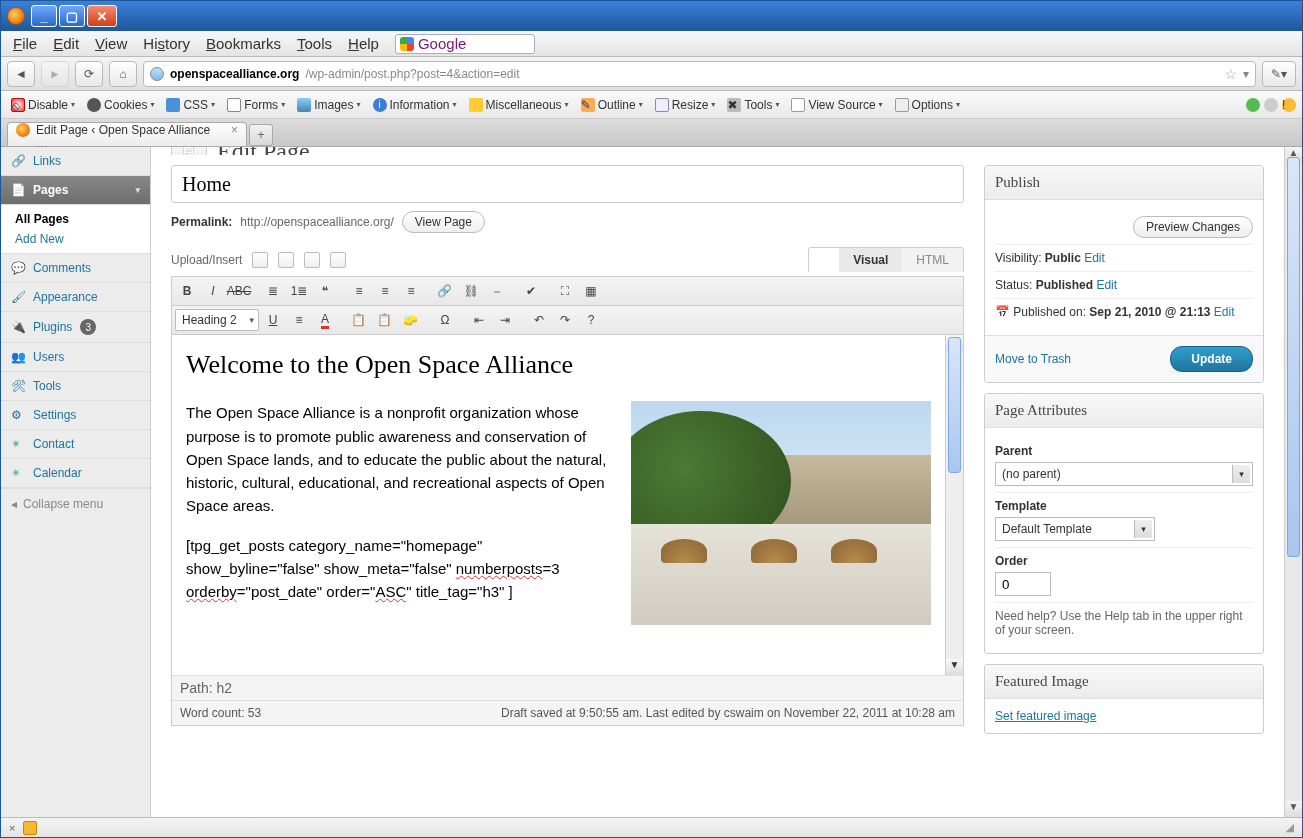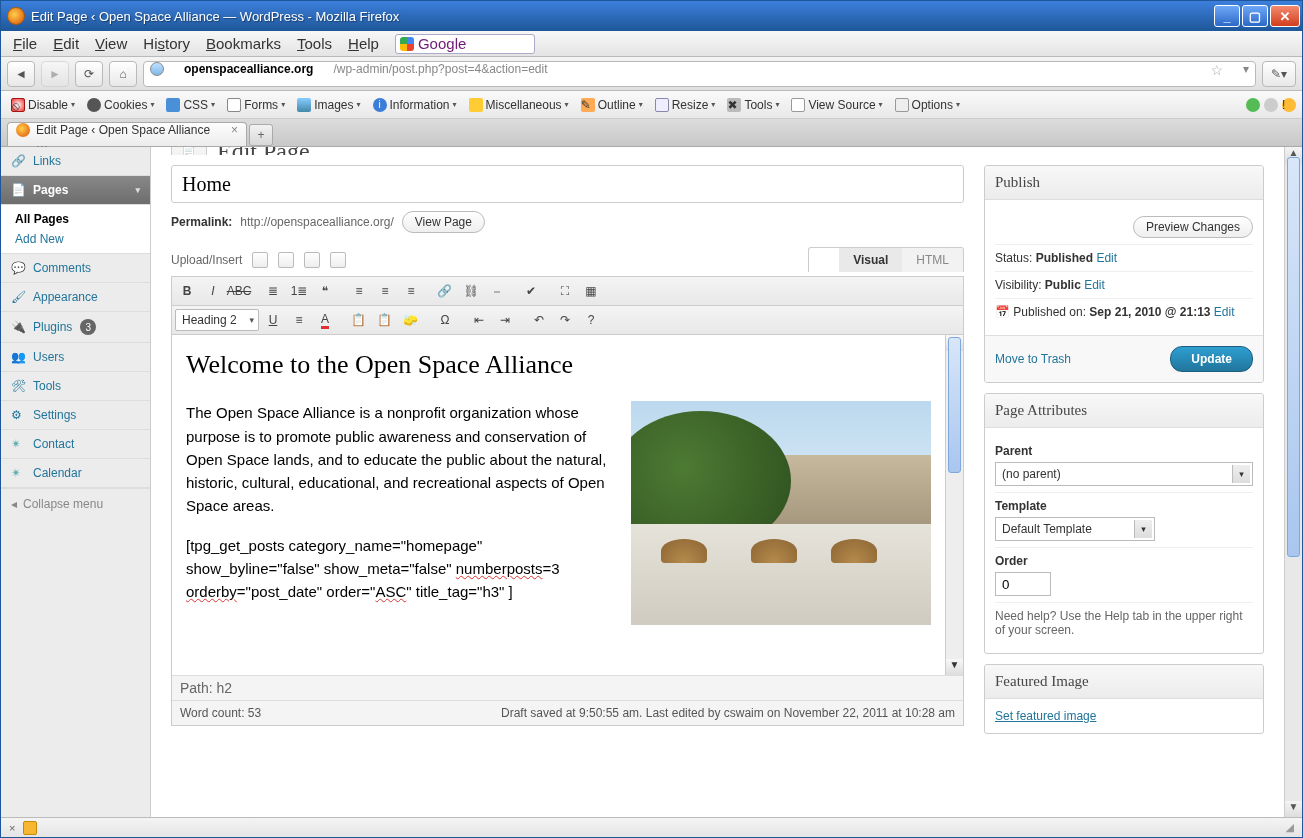--- a/index.html
+++ b/index.html
@@ -20,21 +20,21 @@
 .menubar { height: 26px; background: linear-gradient(#f7f7f7,#e4e4e4); border-bottom: 1px solid #b9b9b9; display:flex; align-items:center; gap:4px; padding: 0 6px; font-size: 15px;}
 .menubar .menuitem { padding: 3px 6px; border-radius:3px; cursor:default; }
 .menubar .menuitem span { text-decoration: underline; text-decoration-color: transparent; }
 .menubar .gsearch { margin-left: 6px; display:flex; align-items:center; border:1px solid #aac; background:#fff; height:20px; padding:0 4px; border-radius:3px; width:140px;}
 .menubar .gsearch .gicon{ width:14px; height:14px; margin-right:4px; background:
   conic-gradient(#4285F4 0 90deg,#EA4335 90deg 180deg,#FBBC05 180deg 270deg,#34A853 270deg 360deg); border-radius:3px;}
 
 
 .urlbar { height: 34px; background: linear-gradient(#f4f4f4,#e0e0e0); border-bottom:1px solid #b9b9b9; display:flex; align-items:center; gap:6px; padding: 0 6px;}
 .navbtn { width:28px; height:26px; border:1px solid #b9b9b9; border-radius:4px; background:linear-gradient(#fff,#e8e8e8); display:flex; align-items:center; justify-content:center; color:#555;}
-.urlfield { flex:1; height:26px; border:1px solid #b9b9b9; border-radius:4px; background:#fff; display:flex; align-items:flex-start; padding:0 6px; gap:20px;}
+.urlfield { flex:1; height:26px; border:1px solid #b9b9b9; border-radius:4px; background:#fff; display:flex; align-items:center; padding:0 6px; gap:6px;}
 .urlfield .globe{ width:14px;height:14px;border:1px solid #888;border-radius:50%; background:linear-gradient(#bfe0ff,#7fb8e8);}
 .urlfield .host{ font-weight:bold; color:#000;}
 .urlfield .path{ color:#888;}
 .urlfield .star{ margin-left:auto; color:#aaa; font-size:14px;}
 
 
 .wdt { height: 28px; background: linear-gradient(#fafafa,#e8e8e8); border-bottom:1px solid #ccc; display:flex; align-items:center; gap:4px; padding: 0 6px; font-size:12px;}
 .wdt .item{ display:flex; align-items:center; gap:3px; padding:2px 4px; cursor:default; }
 .wdt .item .drop{ font-size:8px; color:#555;}
 .wdt .spacer{ flex:1;}
@@ -139,21 +139,20 @@
 
 u.acc { text-decoration: underline; }
 </style>
 </head>
 <body>
 
 <div class="window">
 
   <div class="titlebar">
     <div class="ff-icon"></div>
-    <div class="titlebar-text">Edit Page ‹ Open Space Alliance — WordPress - Mozilla Firefox</div>
     <div class="winbtns">
       <div class="winbtn min">_</div>
       <div class="winbtn max">▢</div>
       <div class="winbtn close">✕</div>
     </div>
   </div>
 
   <div class="menubar">
     <div class="menuitem"><u class="acc">F</u><span title="File">ile</span></div>
     <div class="menuitem"><u class="acc">E</u>dit</div>
@@ -434,22 +433,22 @@
         </div>
 
         <div class="col-right">
 
           <div class="box">
             <h3>Publish</h3>
             <div class="inner">
               <div class="row" style="overflow:hidden">
                     <span class="smallbtn previewbtn">Preview Changes</span>
                   </div>
+              <div class="row"><span>Visibility: </span><b>Public</b> <a>Edit</a></div>
               <div class="row"><span>Status: </span><b>Published</b> <a>Edit</a></div>
-              <div class="row"><span>Visibility: </span><b>Public</b> <a>Edit</a></div>
               <div class="row"><span>📅</span> <span>Published on: </span><b>Sep 21, 2010 @ 21:13</b> <a>Edit</a></div>
             </div>
             <div class="majoractions">
               <a class="trash">Move to Trash</a>
               <button class="primary">Update</button>
             </div>
           </div>
 
           <div class="box">
             <h3>Page Attributes</h3>

